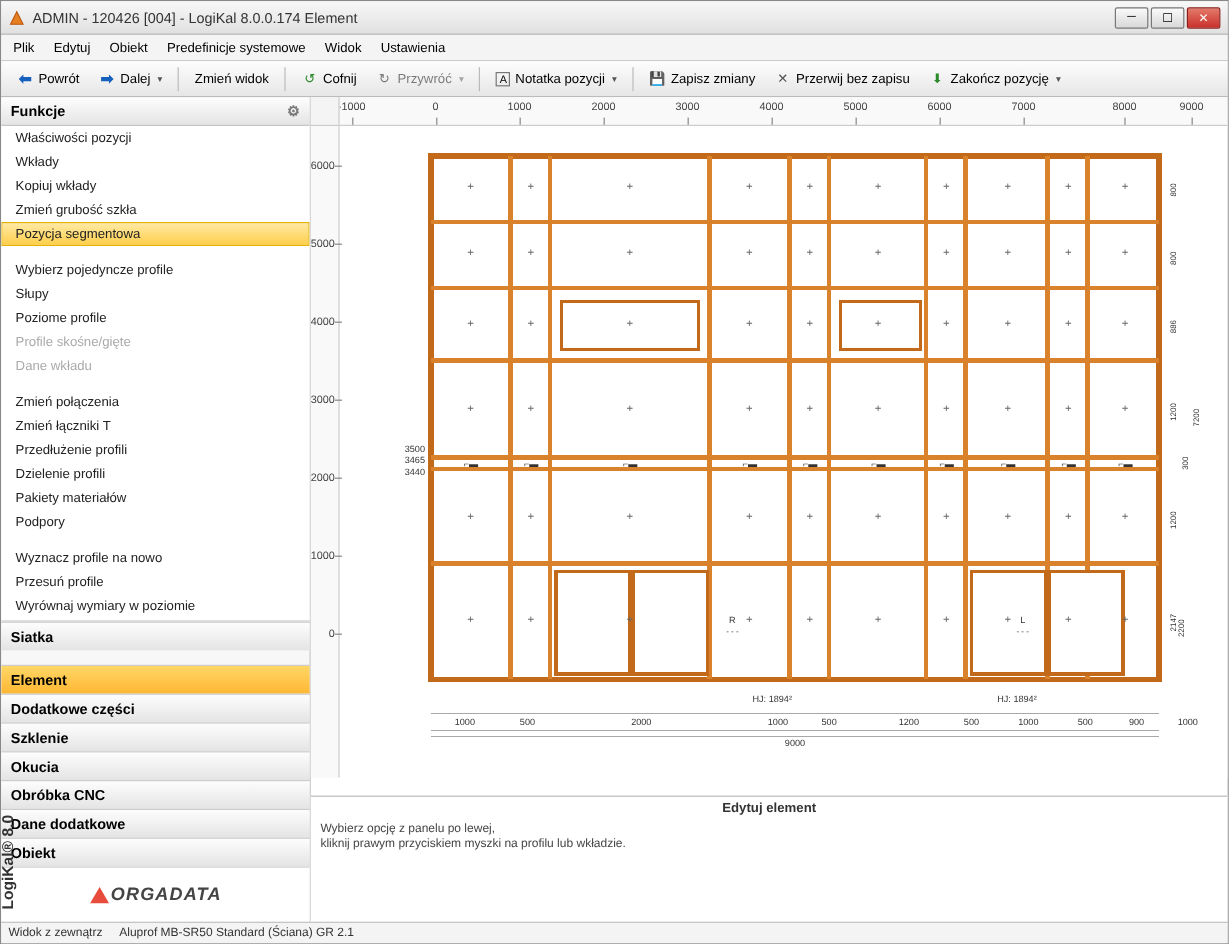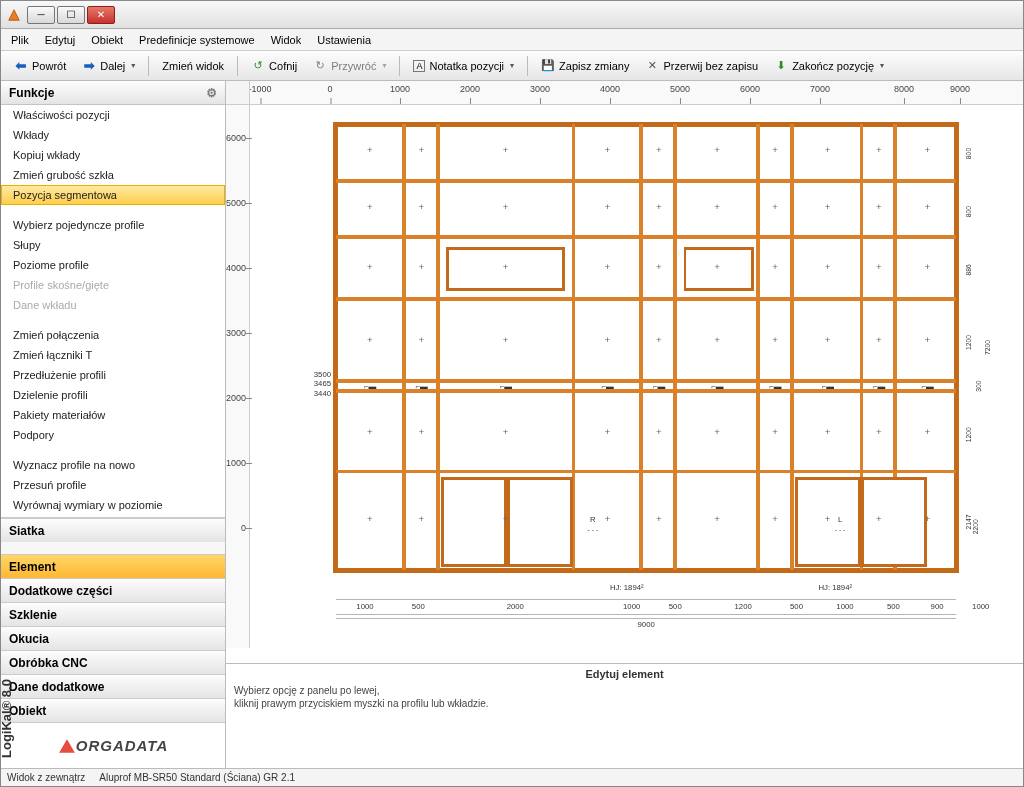--- a/index.html
+++ b/index.html
@@ -19,21 +19,21 @@
 
 .toolbar { height:30px; background: linear-gradient(#fdfdfd,#e6e6e6); border-bottom:1px solid #bbb; display:flex; align-items:center; padding:0 6px; gap:2px; }
 .tbtn { height:22px; padding:0 6px; display:flex; align-items:center; gap:4px; border:1px solid transparent; border-radius:2px; cursor:pointer; font-size:11px; }
 .tbtn .ic { width:14px; height:14px; display:flex; align-items:center; justify-content:center; }
 .sep { width:1px; height:20px; background:#bbb; margin:0 4px; }
 .dd-arrow { font-size:8px; color:#555; margin-left:2px; }
 .arrow-blue { color:#1560bd; font-weight:bold; font-size:13px; }
 
 .main { flex:1; display:flex; overflow:hidden; }
 
-.sidewrap { width:225px; display:flex; flex-direction:column; border-right:1px solid #bbb; background:#f7f7f7; position:relative; }
+.sidewrap { width:258px; display:flex; flex-direction:column; border-right:1px solid #bbb; background:#f7f7f7; position:relative; }
 .side-rotated { position:absolute; left:-2px; bottom:10px; transform: rotate(-90deg); transform-origin: left bottom; font-weight:bold; font-size:13px; color:#333; white-space:nowrap; width:0;height:0;}
 .side-rotated span { display:inline-block; }
 
 .panel-header { height:24px; background:linear-gradient(#fefefe,#e4e4e4); border-bottom:1px solid #c4c4c4; display:flex; align-items:center; padding:0 8px; font-weight:bold; font-size:12px; }
 .panel-header .gear { margin-left:auto; opacity:.5; }
 
 .func-list { flex:1; overflow-y:auto; background:#fff; border-bottom:1px solid #ccc; position:relative; }
 .func-list::-webkit-scrollbar { width:16px; }
 .func-list::-webkit-scrollbar-track { background:#eee; }
 .func-list::-webkit-scrollbar-thumb { background:#c0c0c0; border:1px solid #aaa; }
@@ -71,20 +71,21 @@
 svg.fwall line,.fwall rect { shape-rendering: crispEdges; }
 </style>
 </head>
 <body>
 
 <div class="window">
   <div class="titlebar">
     <svg class="app-icon" viewBox="0 0 16 16">
         <path d="M2 14 L8 2 L14 14 Z" fill="#e67e22" stroke="#b9560b"></path>
       </svg>
+    <div class="title">ADMIN - 120426 [004] - LogiKal 8.0.0.174 Element</div>
     <div class="win-btns">
       <div class="win-btn">─</div>
       <div class="win-btn">☐</div>
       <div class="win-btn close">✕</div>
     </div>
   </div>
 
   <div class="menubar">
     <div class="menu-item"><span>Plik</span></div>
     <div class="menu-item"><span>Edytuj</span></div>

